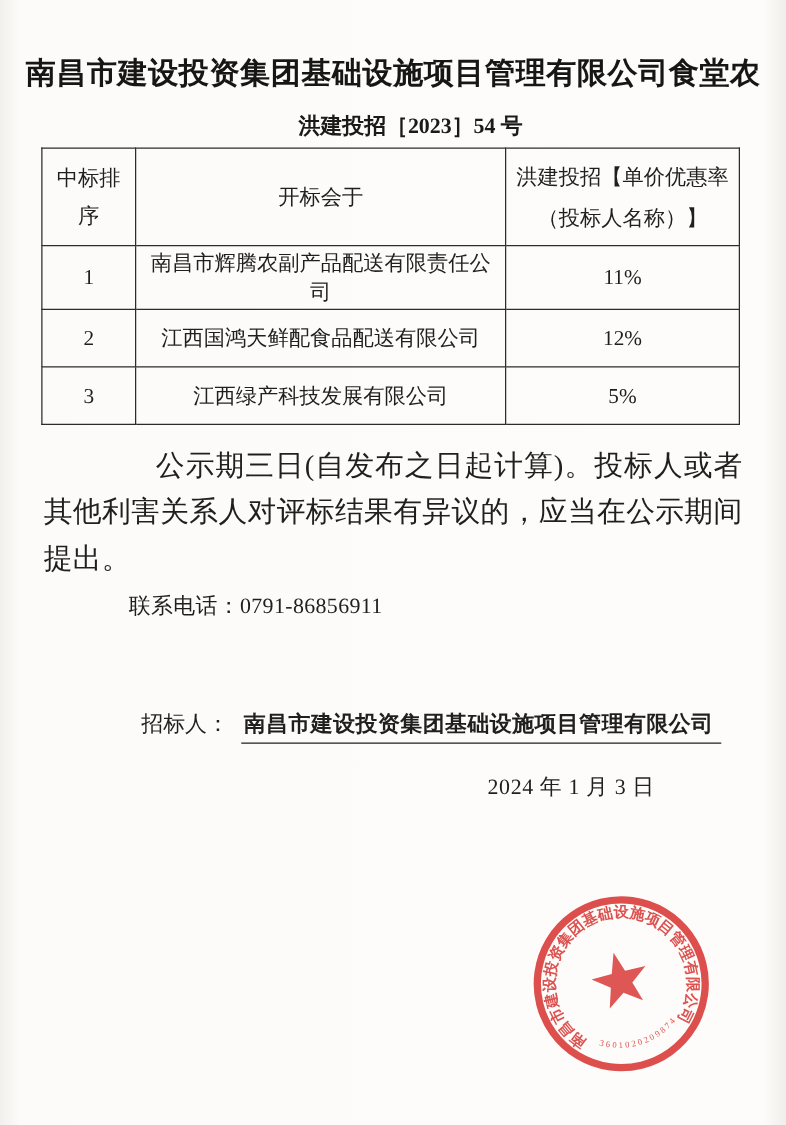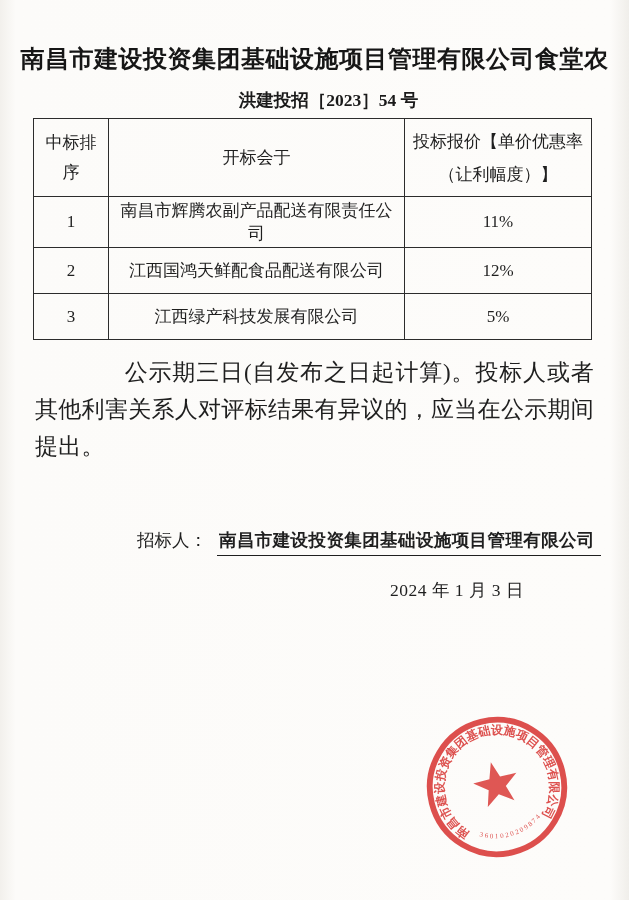--- a/index.html
+++ b/index.html
@@ -73,21 +73,21 @@
     letter-spacing: 0.2px;
   }
   .info-line {
     margin-left: 68px;
     font-size: 17.5px;
     line-height: 39px;
     letter-spacing: 0.3px;
   }
   .tenderer-line {
     margin-top: 62px;
-    margin-left: 102px;
+    margin-left: 78px;
     font-size: 17.5px;
     line-height: 26px;
     white-space: nowrap;
   }
   .tenderer-name {
     display: inline-block;
     margin-left: 10px;
     padding: 0 6px 2px 2px;
     border-bottom: 1.7px solid #1f1f1f;
     font-weight: 700;
@@ -127,22 +127,22 @@
           <col class="c-bidder">
           <col class="c-price">
         </colgroup>
       <thead>
         <tr>
           <th>
             <span class="rank-head">中标排序</span>
           </th>
           <th>开标会于</th>
           <th class="price-head">
-            <div>投标报价【单价优惠率</div>
-            <div>（让利幅度）】</div>
+            <div>洪建投招【单价优惠率</div>
+            <div>（投标人名称）】</div>
           </th>
         </tr>
       </thead>
       <tbody>
           <tr>
             <td>1</td>
             <td>南昌市辉腾农副产品配送有限责任公司</td>
             <td>11%</td>
           </tr>
           <tr>
@@ -152,20 +152,21 @@
           </tr>
           <tr>
             <td>3</td>
             <td>江西绿产科技发展有限公司</td>
             <td>5%</td>
           </tr>
         </tbody>
     </table>
 
     <p class="notice">公示期三日(自发布之日起计算)。投标人或者其他利害关系人对评标结果有异议的，应当在公示期间提出。</p>
+    <div class="info-line">联系电话：0791-86856911</div>
 
     <div class="tenderer-line">
       <span>招标人：</span><span class="tenderer-name">南昌市建设投资集团基础设施项目管理有限公司</span>
     </div>
     <div class="date-line">2024 年 1 月 3 日</div>
   </div>
 
   <svg class="seal" viewBox="0 0 200 200" xmlns="http://www.w3.org/2000/svg">
     <g transform="rotate(-14 100 100)" fill="#d9302e">
       <circle cx="100" cy="100" r="92" fill="none" stroke="#d9302e" stroke-width="8" opacity="0.92"></circle>

